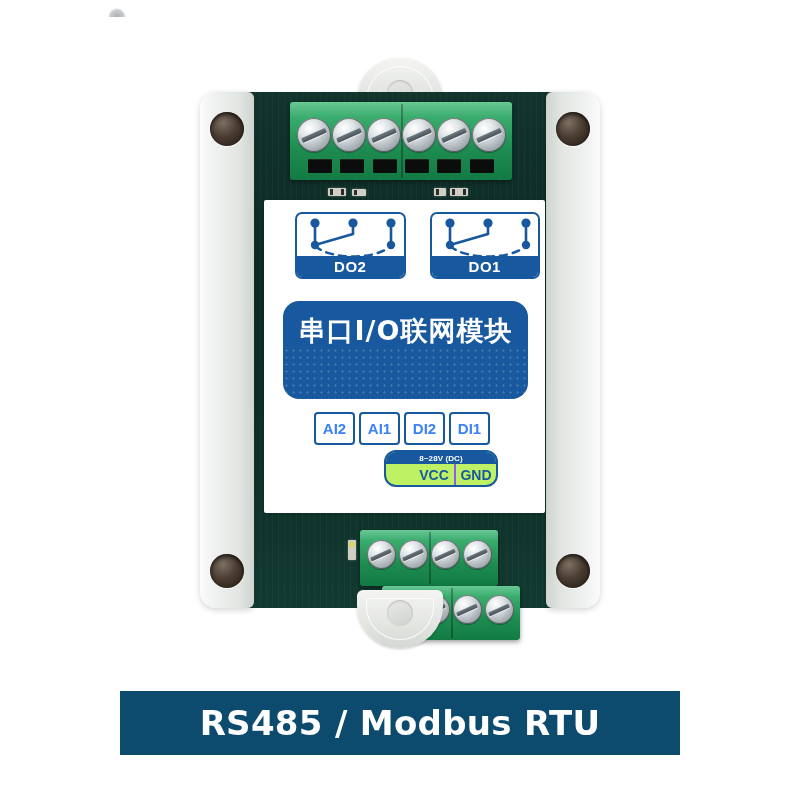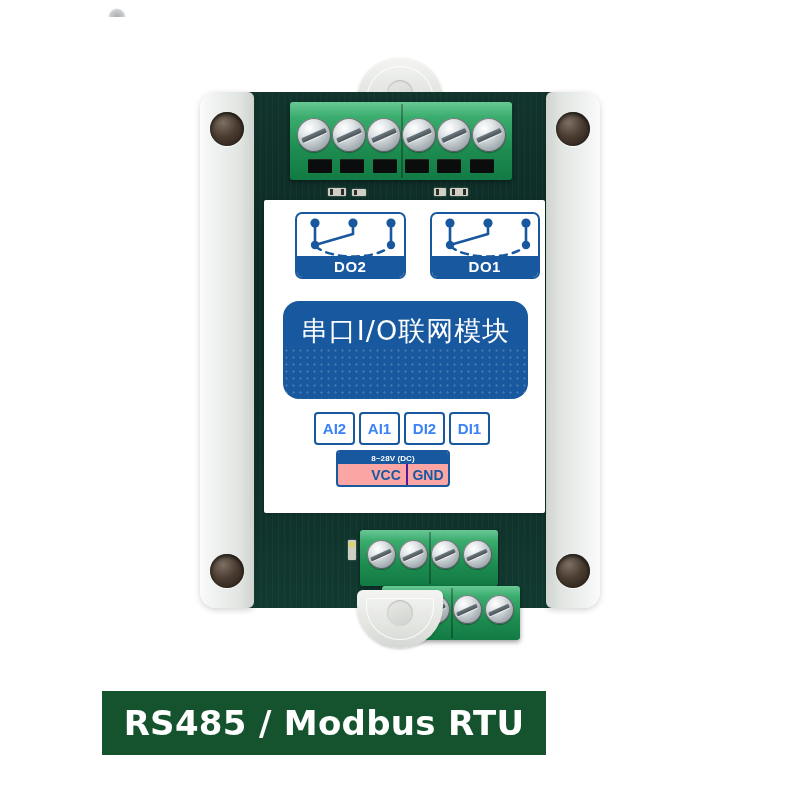--- a/index.html
+++ b/index.html
@@ -145,53 +145,53 @@
     position:absolute;left:19px;top:101px;width:245px;height:98px;
     background:#17589f;border-radius:16px;overflow:hidden;
   }
   .hero::before{
     content:"";position:absolute;left:0;right:0;bottom:0;height:52px;
     background-image:radial-gradient(rgba(255,255,255,.16) 1px, rgba(0,0,0,0) 1.3px);
     background-size:7px 7px;
   }
   .hero-title{
     position:absolute;left:0;right:0;top:12px;text-align:center;color:#fff;
-    font-size:27px;font-weight:normal;letter-spacing:1px;
+    font-size:27px;font-weight:bold;letter-spacing:1px;
     font-family:"DejaVu Sans","Liberation Sans",sans-serif;
   }
   .hero-pill{
     position:absolute;left:50%;transform:translateX(-50%);bottom:13px;
     background:#fff;color:#17589f;border-radius:14px;
     padding:3px 22px;font-size:17px;font-weight:bold;white-space:nowrap;
   }
 
   .io-row{position:absolute;left:50px;top:212px;display:flex;gap:4px;}
   .io-box{
     width:37px;height:29px;border:2px solid #17589f;border-radius:4px;
     color:#3b82f6;font-size:15px;font-weight:bold;
     display:flex;align-items:center;justify-content:center;background:#fff;
   }
 
   .pwr-row{position:absolute;left:72px;top:250px;display:flex;gap:4px;}
-  .pgroup{border:2px solid #17589f;border-radius:4px;overflow:hidden;background:#fca5a5;}
+  .pgroup{border:2px solid #17589f;border-radius:12px;overflow:hidden;background:#bef264;margin-left:48px;}
   .pgroup .hdr{
     background:#17589f;color:#fff;font-size:8px;font-weight:bold;
     text-align:center;padding:2px 0 1px;letter-spacing:.1px;
   }
   .pgroup .cells{display:flex;padding-left:28px;}
   .pcell{
     width:40px;height:21px;color:#17589f;font-size:14px;font-weight:bold;
     display:flex;align-items:center;justify-content:center;
   }
-  .pcell + .pcell{border-left:2px solid #4c1d95;}
+  .pcell + .pcell{border-left:2px solid #8b5cf6;}
 
   
   .banner{
-    position:absolute;left:102px;top:691px;width:444px;height:64px;
-    background:#14532d;display:flex;align-items:center;justify-content:center;
+    position:absolute;left:120px;top:691px;width:560px;height:64px;
+    background:#0c4a6e;display:flex;align-items:center;justify-content:center;
   }
   .banner-text{
     color:#ffffff;font-size:34px;font-weight:bold;letter-spacing:.3px;
     font-family:"DejaVu Sans","Liberation Sans",sans-serif;
   }
 </style>
 </head>
 <body>
 
 <div class="stage">

